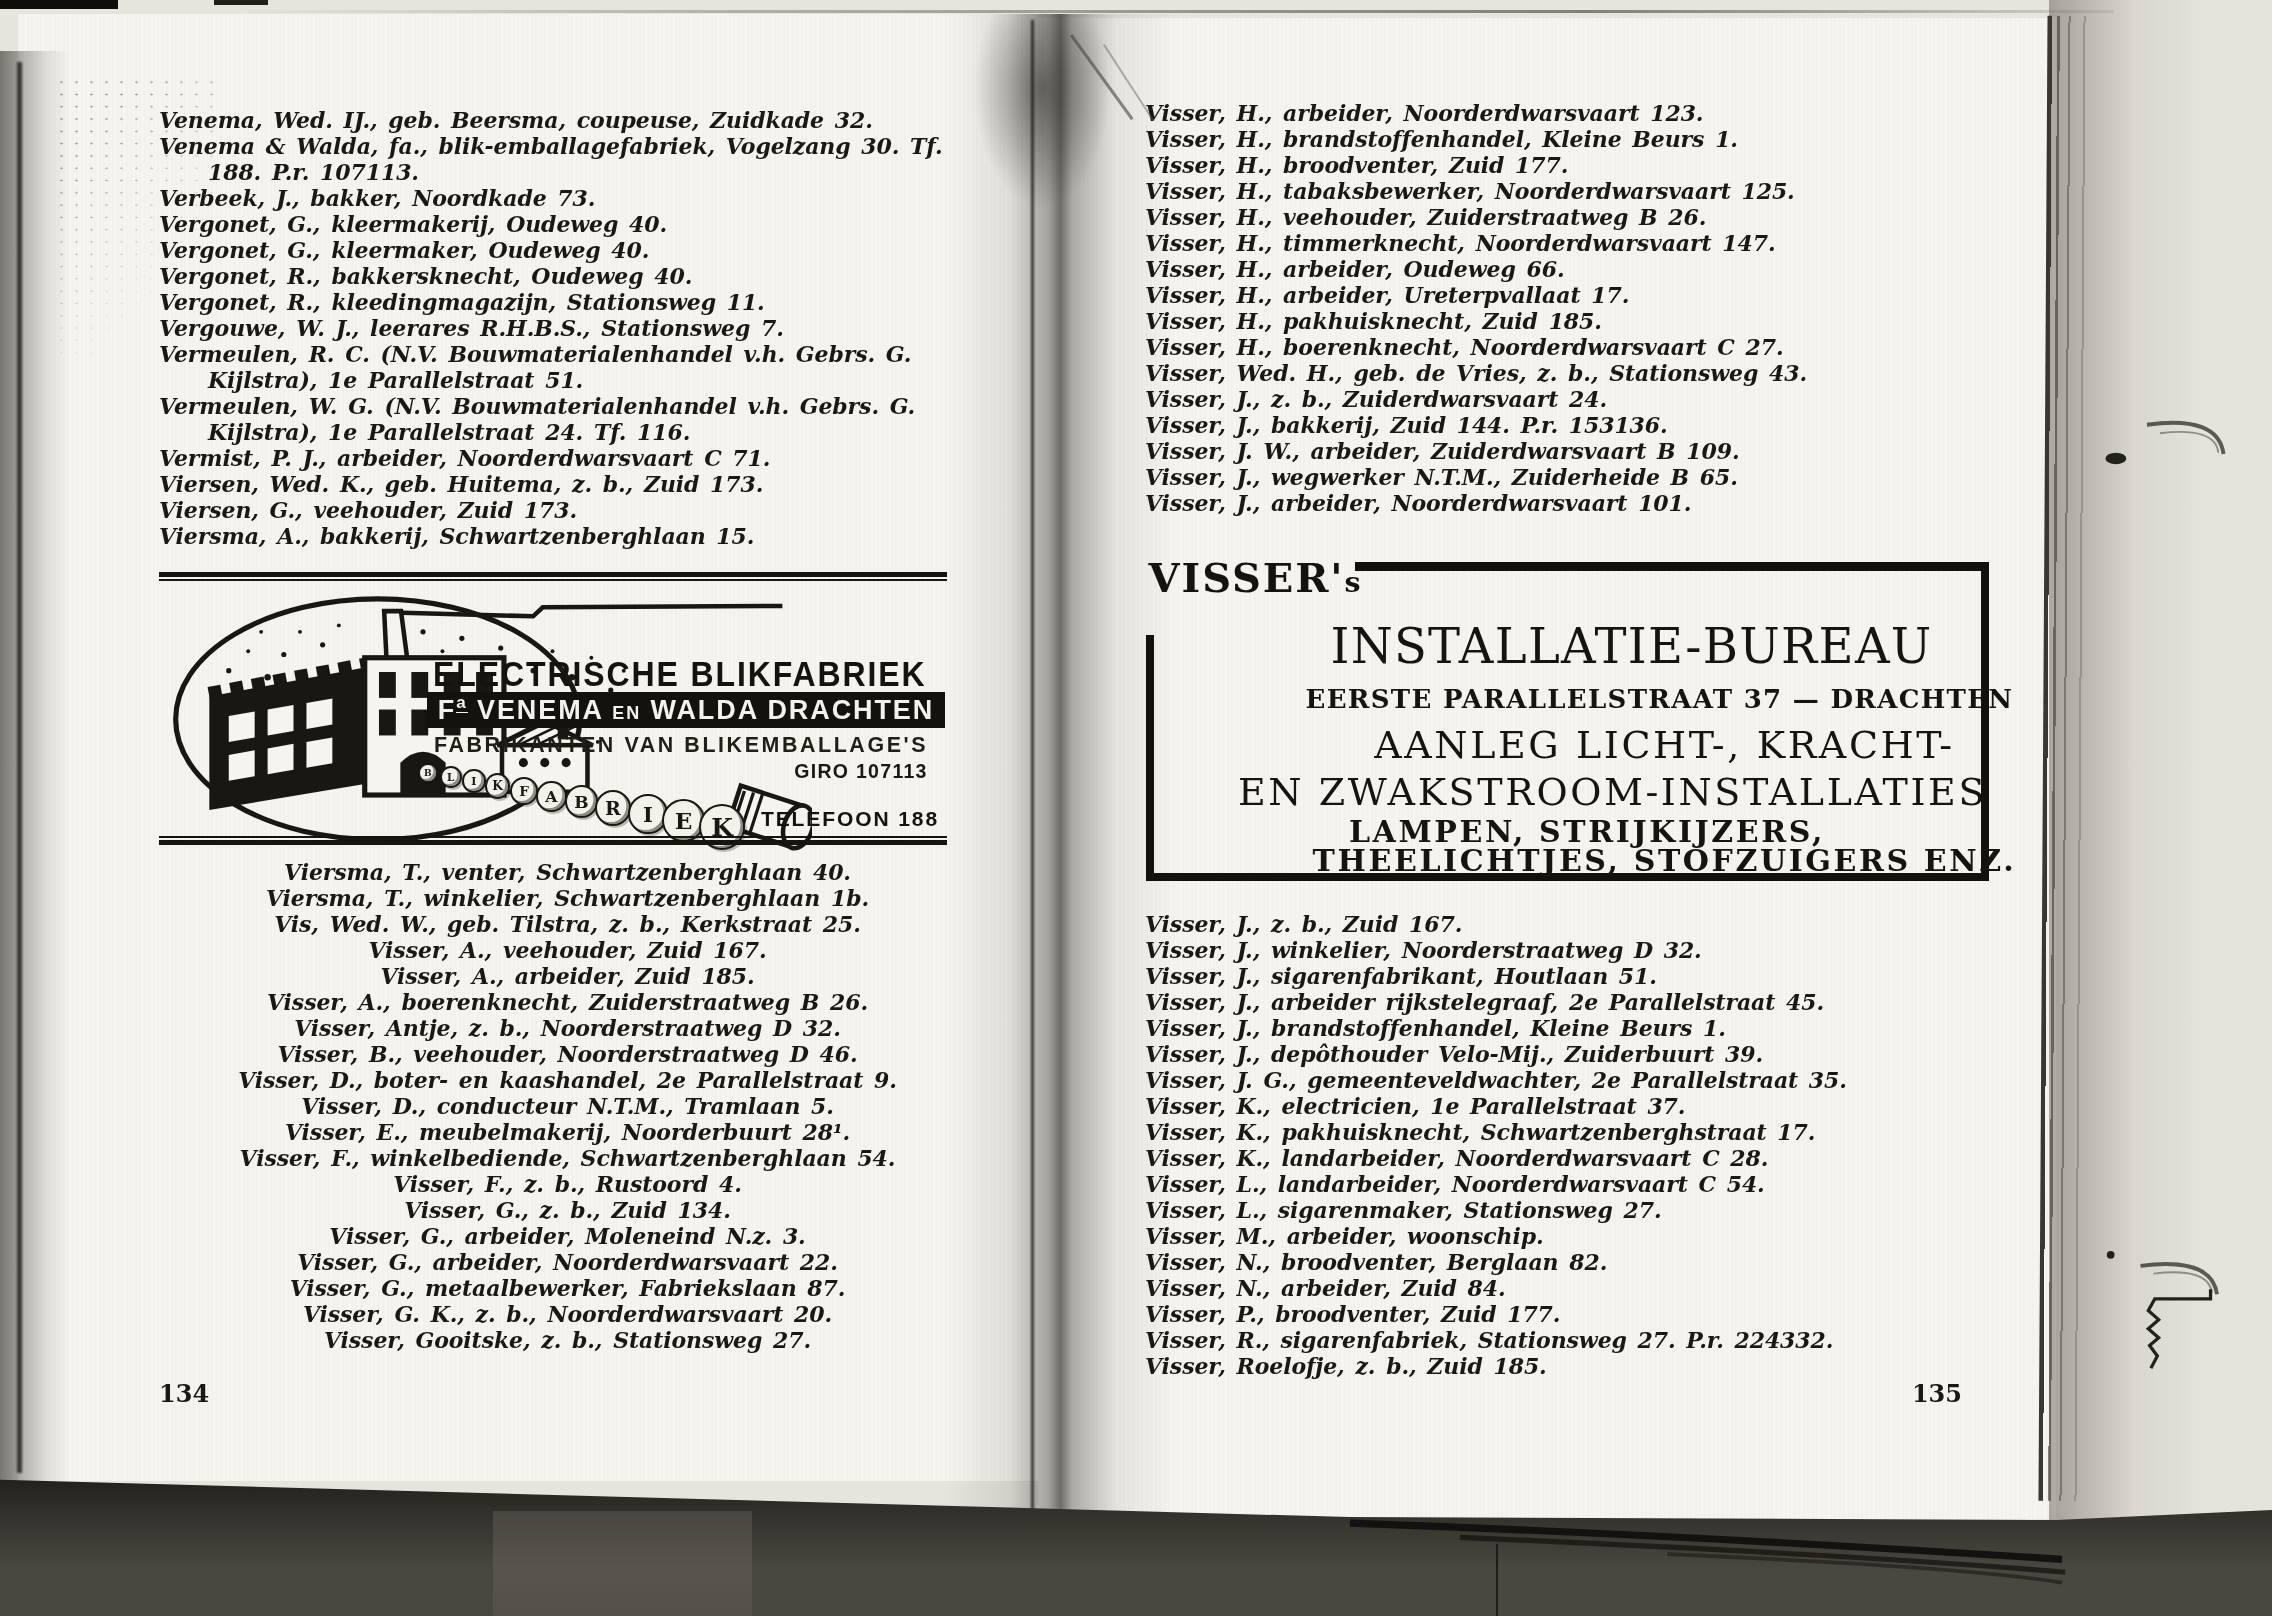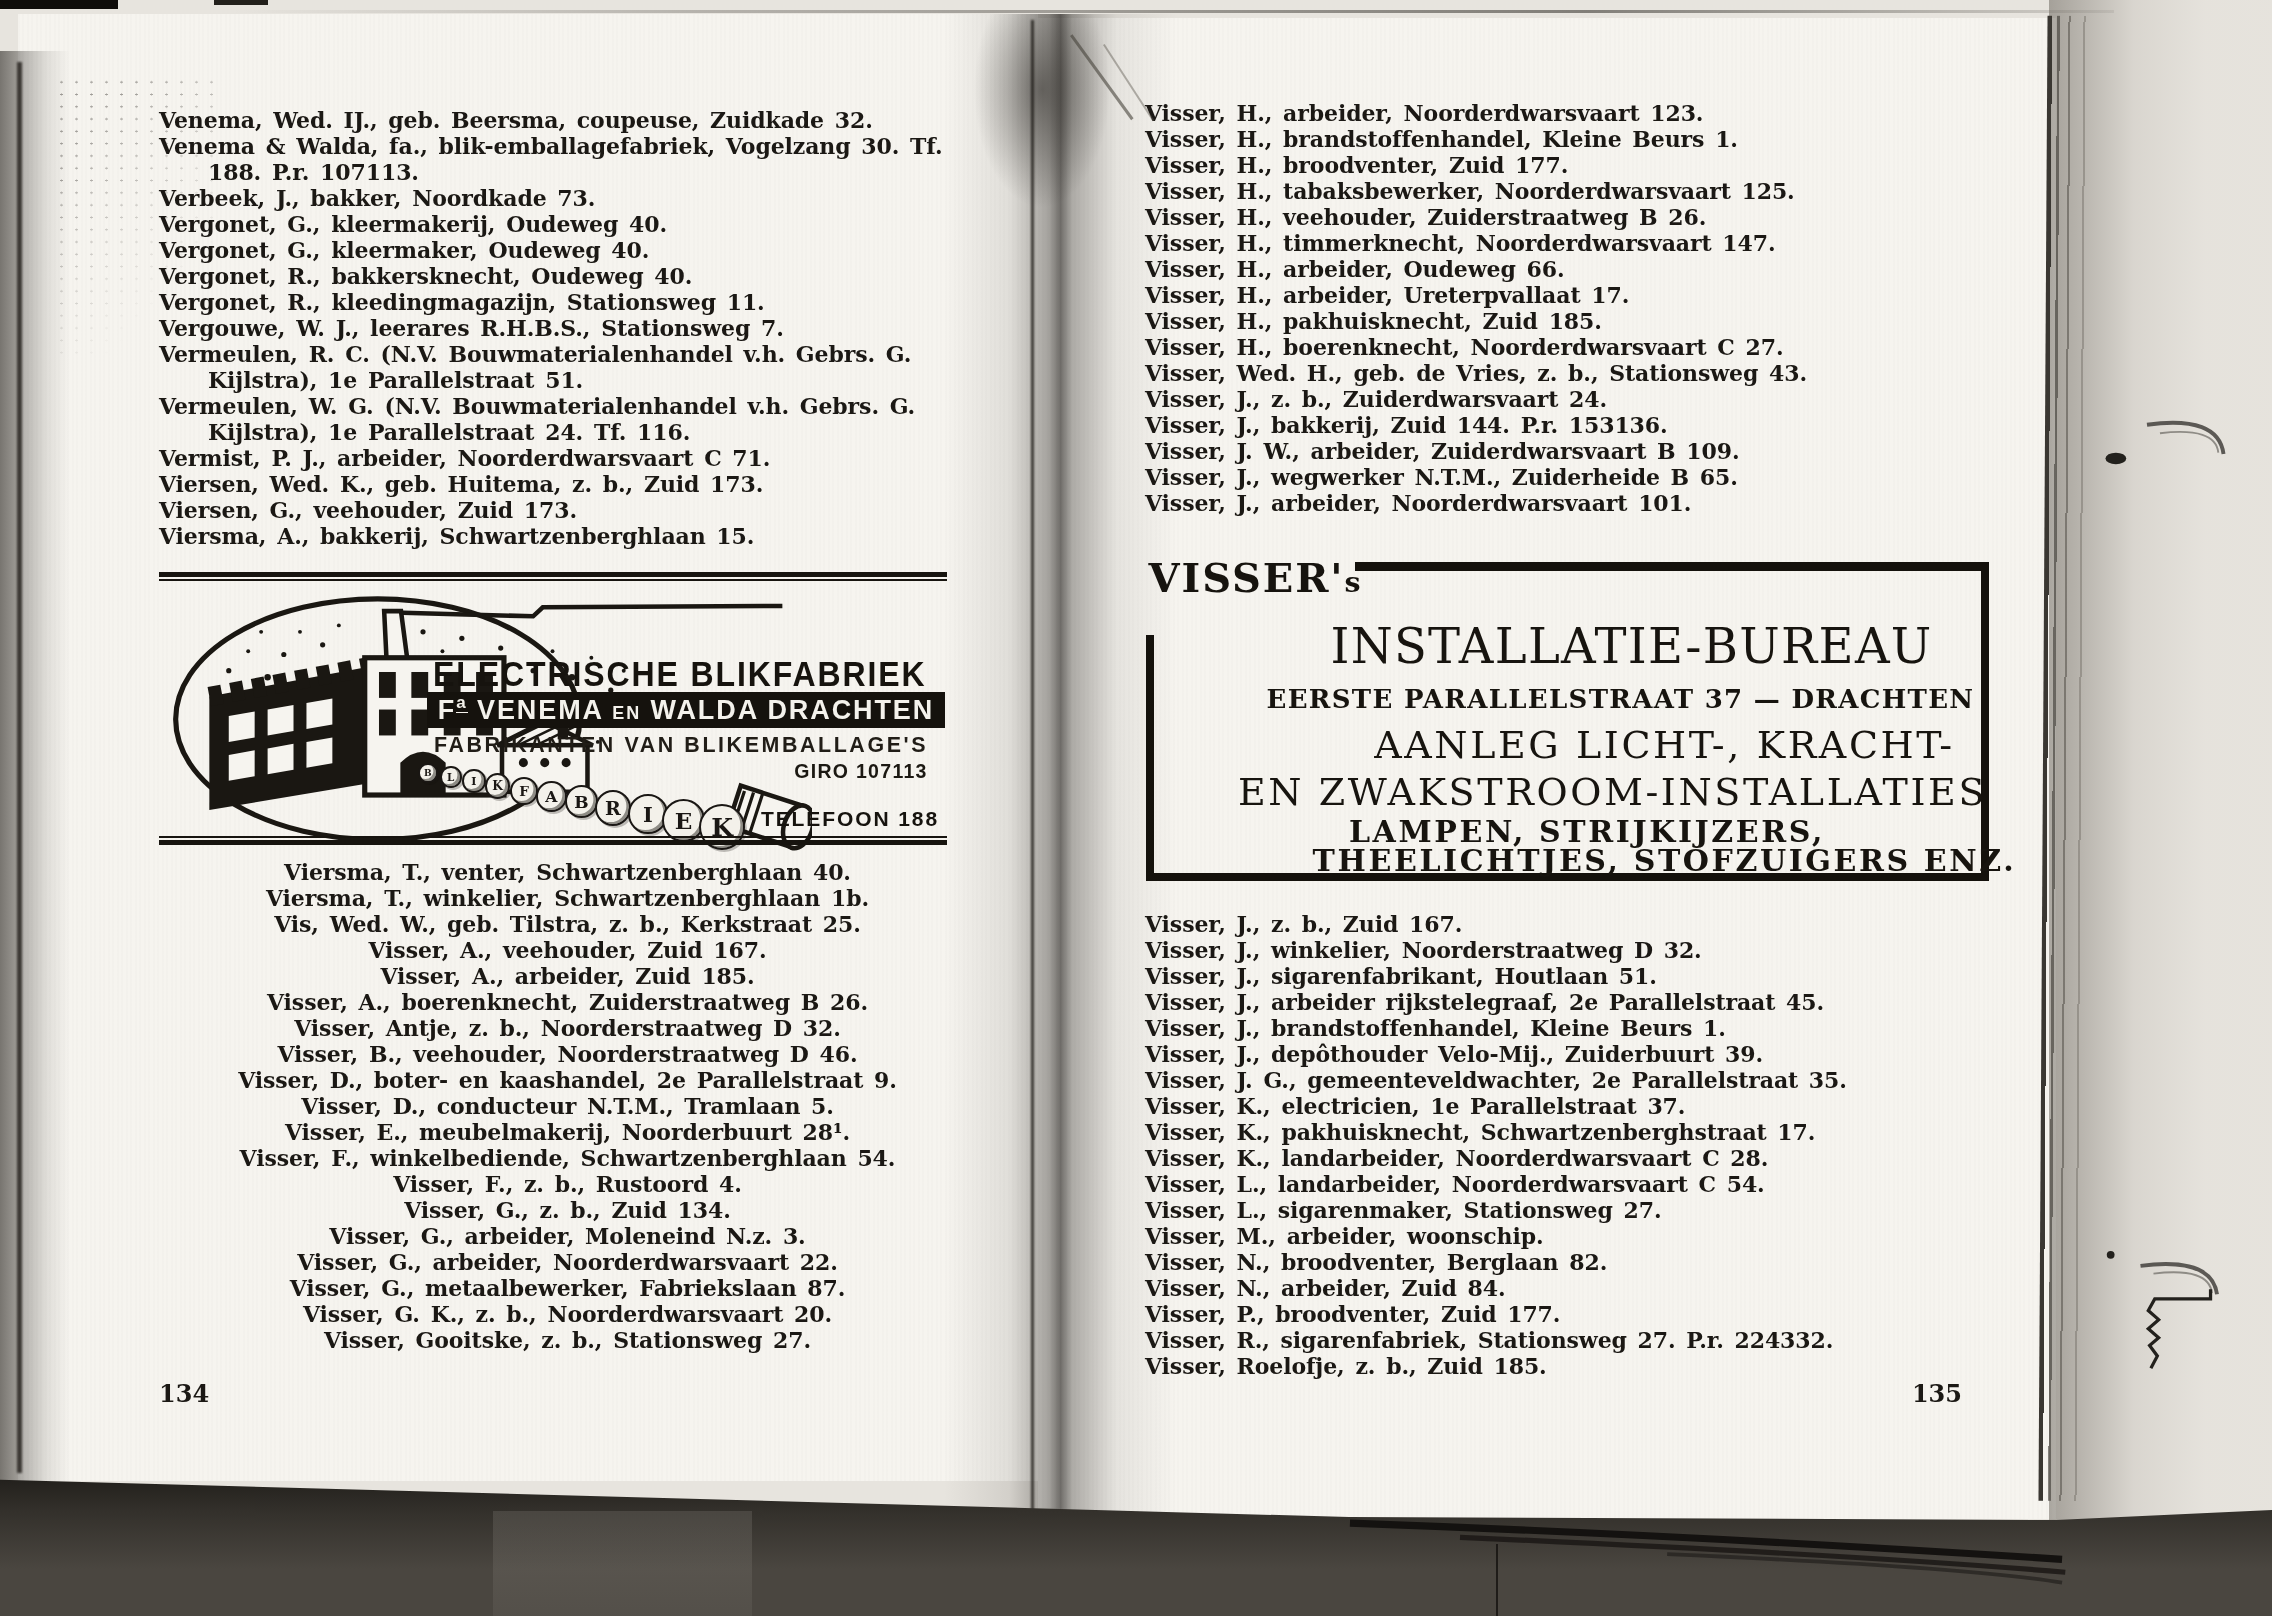--- a/index.html
+++ b/index.html
@@ -4,21 +4,21 @@
 <style>
   html,body{margin:0;padding:0;background:#8d8a84;}
   .scan{position:relative;width:2273px;height:1616px;background:#e7e4de;overflow:hidden;
         font-family:"DejaVu Serif", serif;}
   
   .page{position:absolute;background:#f6f4ef;
         background-image:repeating-linear-gradient(90deg, rgba(0,0,0,.012) 0 1.9px, transparent 1.9px 4.5px);}
   .left-page{left:18px;top:14.3px;width:1020px;height:1467px;}
   .right-page{left:1038px;top:18px;width:1018px;height:1501px;}
   
-  .entries{position:absolute;}
+  .entries{position:absolute;font-style:italic;}
   .line{height:26px;line-height:26px;white-space:nowrap;
         font-weight:700;font-size:22px;color:#1b1814;word-spacing:3.2px;letter-spacing:-0.1px;}
   .line.indent{padding-left:49px;}
   .lp-b1{left:141px;top:93px;width:817px;}
   .lp-b2{left:141px;top:845px;width:817px;text-align:center;}
   .rp-b1{left:107px;top:82px;width:863px;}
   .rp-b2{left:107px;top:893px;width:863px;}
   .pagenum{position:absolute;font-weight:700;font-size:24px;color:#1b1814;}
   .pn-left{left:141px;top:1365px;}
   .pn-right{left:853px;top:1361px;width:71px;text-align:right;}
@@ -56,21 +56,21 @@
   .ad-box .bar{position:absolute;background:#14110c;}
   .bar-top{left:209px;right:0;top:0;height:9px;}
   .bar-left{left:0;top:73px;bottom:0;width:8.4px;}
   .bar-right{right:0;top:0;bottom:0;width:8.4px;}
   .bar-bottom{left:0;right:0;bottom:0;height:8.4px;}
   .brand{position:absolute;left:2.6px;top:-7.8px;font-weight:700;font-size:40px;letter-spacing:1.9px;
          color:#16130e;white-space:nowrap;}
   .brand .small-s{font-size:28.5px;}
   .ad-line{position:absolute;width:100%;text-align:center;color:#17140f;white-space:nowrap;}
   .adl-title{top:56px;font-size:48px;letter-spacing:1.3px;padding-left:64px;}
-  .adl-addr{top:122px;font-size:26px;letter-spacing:1.3px;padding-left:53px;font-weight:700;}
+  .adl-addr{top:122px;font-size:26px;letter-spacing:1.3px;padding-left:92px;font-weight:700;}
   .adl-1{top:161px;font-size:38px;letter-spacing:2.6px;padding-left:97px;}
   .adl-2{top:208px;font-size:38px;letter-spacing:2.6px;padding-left:45px;}
   .adl-3{top:252px;font-size:30px;letter-spacing:2.6px;padding-left:19.5px;font-weight:700;}
   .adl-4{top:281px;font-size:30px;letter-spacing:2.6px;padding-left:97px;font-weight:700;}
   
   .topline{position:absolute;left:233px;top:10.4px;width:1881px;height:2.6px;
     background:linear-gradient(90deg,rgba(120,116,110,0),rgba(120,116,110,.45) 25%,rgba(95,92,86,.75) 72%,rgba(130,126,119,.2));}
   .topleft-strip{position:absolute;left:0;top:0;width:118px;height:9px;background:#0f0d0a;}
   .topnub{position:absolute;left:214px;top:0;width:54px;height:5.2px;background:#23201b;}
   .left-edge{position:absolute;left:0;top:51px;width:78px;height:1430px;

